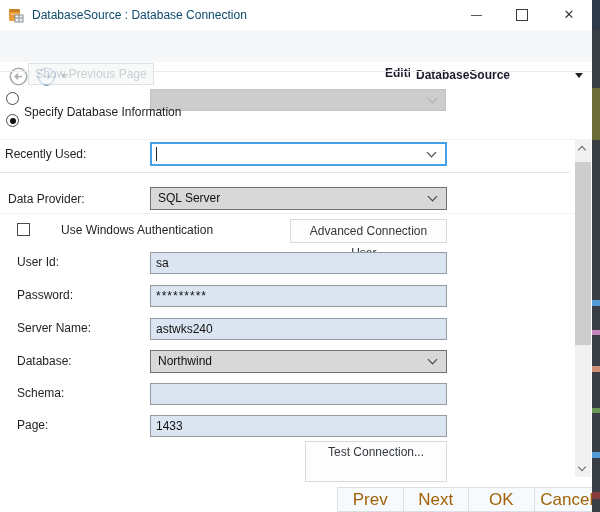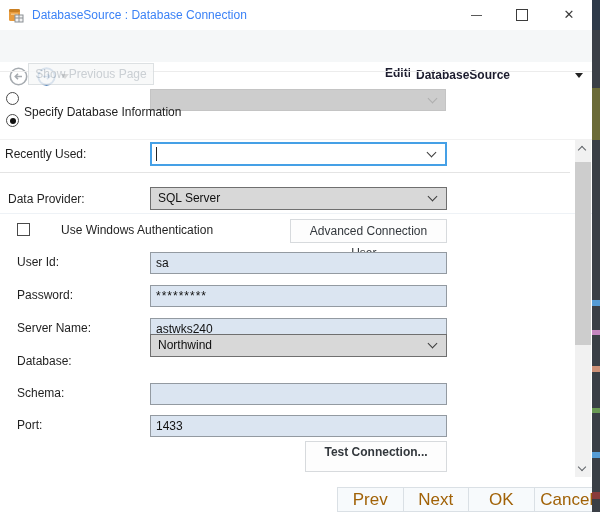--- a/index.html
+++ b/index.html
@@ -3,21 +3,21 @@
 <meta charset="utf-8">
 <style>
   * { margin:0; padding:0; box-sizing:border-box; }
   html,body { width:600px; height:512px; }
   body { font-family:"Liberation Sans", sans-serif; font-size:12px; color:#1f1f1f; }
   #app { position:relative; width:600px; height:512px; background:#ffffff; overflow:hidden; }
 
   
   .titlebar { position:absolute; left:0; top:0; width:592px; height:30px; background:#ffffff; }
   .app-icon { position:absolute; left:8px; top:7px; width:16px; height:16px; }
-  .win-title { position:absolute; left:32px; top:0; height:30px; line-height:30px; font-size:12px; color:#3b82f6; white-space:nowrap; }
+  .win-title { position:absolute; left:32px; top:0; height:30px; line-height:30px; font-size:12px; color:#0c4a6e; white-space:nowrap; }
   .winbtn { position:absolute; top:0; width:34px; height:30px; cursor:default; }
   .btn-min { left:459px; } .btn-max { left:505px; } .btn-close { left:552px; }
   .min-glyph { position:absolute; left:12px; top:15px; width:11px; height:0; border-top:1px solid #5a5a5a; }
   .max-glyph { position:absolute; left:11px; top:9px; width:12px; height:12px; border:1.2px solid #3c3c3c; }
   .close-glyph { position:absolute; left:0; top:0; width:34px; height:30px; text-align:center; line-height:30px; font-size:13px; color:#3c3c3c; }
 
   
   .toolbar { position:absolute; left:0; top:30px; width:592px; height:32px; background:#f5f7f8; }
   .navbtn { position:absolute; top:37px; width:19px; height:19px; }
   .fwd-caret { position:absolute; left:61px; top:44px; width:0; height:0; border-left:4px solid transparent; border-right:4px solid transparent; border-top:5px solid #222; }
@@ -41,21 +41,21 @@
   .field { position:absolute; left:150px; width:297px; height:22px; background:#dbe5f1; border:1px solid #939aa1; font-family:"Liberation Sans",sans-serif; font-size:12px; color:#111; padding:8px 5px; outline:none; }
   .dd { position:absolute; left:150px; width:297px; height:23px; background:#d8d8d8; border:1px solid #6f6f6f; }
   .dd .val { position:absolute; left:7px; top:0; height:21px; line-height:21px; color:#101010; white-space:nowrap; }
   .chev { position:absolute; width:7px; height:7px; border-right:1.6px solid #3c3c3c; border-bottom:1.6px solid #3c3c3c; transform:rotate(45deg); }
   .dd-disabled { position:absolute; left:150px; top:89px; width:296px; height:22px; background:#cdcdcd; border:1px solid #c4c4c4; }
   .combo { position:absolute; left:150px; top:142px; width:297px; height:24px; background:#ffffff; border:2px solid #45a0e6; }
   .caret-cursor { position:absolute; left:4px; top:3px; width:1px; height:14px; background:#222; }
 
   .push { position:absolute; background:#fdfdfd; border:1px solid #d7dadd; color:#33383d; text-align:center; font-size:12px; font-family:"Liberation Sans",sans-serif; }
   .push.adv { left:290px; top:219px; width:157px; height:24px; line-height:22px; }
-  .push.test { left:305px; top:441px; width:142px; height:31px; line-height:21px;font-weight:bold; }
+  .push.test { left:305px; top:441px; width:142px; height:41px; line-height:21px; }
 
   
   .scrollbar { position:absolute; left:575px; top:140px; width:16px; height:337px; background:#f1f1f1; }
   .sb-btn { position:absolute; left:0; width:16px; height:17px; }
   .sb-up { top:0; } .sb-down { top:320px; }
   .sb-chev { position:absolute; left:4px; width:6px; height:6px; border-right:1.4px solid #5f6368; border-bottom:1.4px solid #5f6368; }
   .sb-up .sb-chev { top:7px; transform:rotate(-135deg); }
   .sb-down .sb-chev { top:4px; transform:rotate(45deg); }
   .sb-thumb { position:absolute; left:0; top:22px; width:16px; height:183px; background:#cdcdcd; }
 
@@ -155,29 +155,29 @@
   <span class="lbl" style="left:17px; top:254px;">User Id:</span>
   <input class="field" style="top: 252px;" value="sa">
 
   <span class="lbl" style="left:17px; top:287px;">Password:</span>
   <input class="field" style="top: 285px; letter-spacing: 1px;" value="*********">
 
   <span class="lbl" style="left:17px; top:320px;">Server Name:</span>
   <input class="field" style="top: 318px;" value="astwks240">
 
   <span class="lbl" style="left:17px; top:353px;">Database:</span>
-  <div class="dd" style="top:334px;">
+  <div class="dd" style="top:350px;">
     <span class="val">Northwind</span>
     <span class="chev" style="right:10px; top:5px;"></span>
   </div>
 
   <span class="lbl" style="left:17px; top:385px;">Schema:</span>
   <input class="field" style="top: 383px;" value="">
 
-  <span class="lbl" style="left:17px; top:417px;">Port:</span>
+  <span class="lbl" style="left:17px; top:417px;">Page:</span>
   <input class="field" style="top: 415px;" value="1433">
 
   <div class="push test">Test Connection...</div>
 
   <div class="scrollbar">
     <div class="sb-btn sb-up">
         <span class="sb-chev"></span>
       </div>
     <div class="sb-thumb"></div>
     <div class="sb-btn sb-down">

